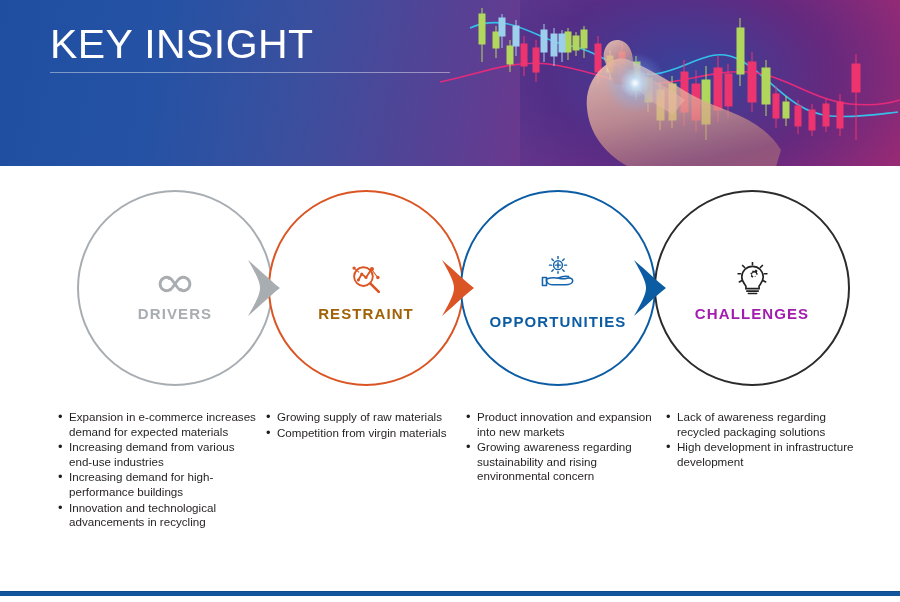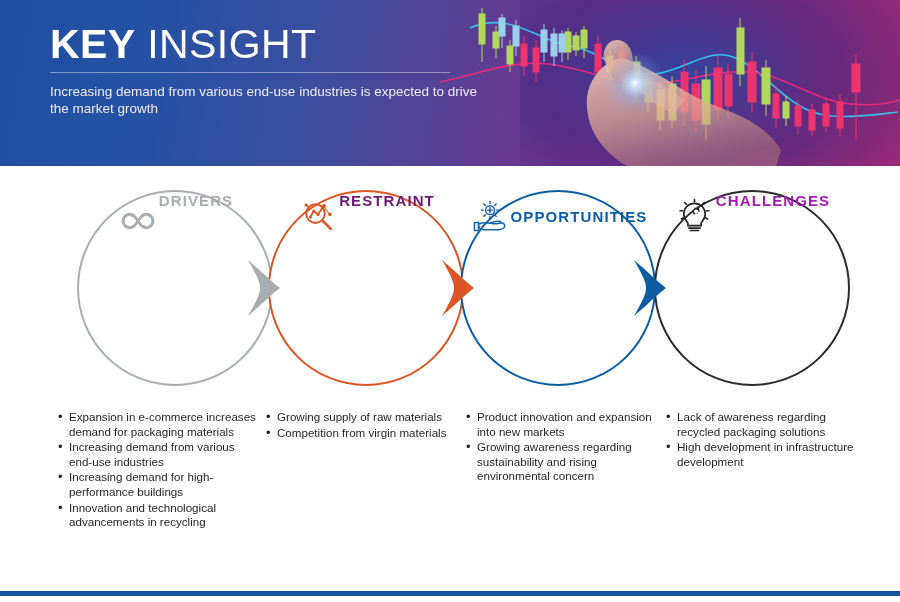--- a/index.html
+++ b/index.html
@@ -46,21 +46,21 @@
     padding: 22px 0 0 50px;
   }
   .title {
     color: #ffffff;
     font-size: 41px;
     line-height: 44px;
     letter-spacing: .4px;
     font-weight: 300;
     white-space: nowrap;
   }
-  .title .t-bold { font-weight: 700; }
+  .title .t-bold { font-weight: 400; }
   .title .t-light { font-weight: 400; }
   .title-rule {
     margin-top: 6px;
     width: 400px;
     height: 1px;
     background: rgba(255,255,255,.42);
   }
   .subtitle {
     margin-top: 10px;
     color: #f0eef6;
@@ -106,22 +106,22 @@
   }
 
   .circle {
     position: absolute;
     width: 196px; height: 196px;
     border-radius: 50%;
     border: 2px solid #999;
     background: #ffffff;
     box-sizing: border-box;
     display: flex;
-    flex-direction: row;
-    align-items: flex-start;
+    flex-direction: column;
+    align-items: center;
     justify-content: center;
   }
   .circle .c-icon {
     width: 42px; height: 42px;
     display: flex;
     align-items: flex-end;
     justify-content: center;
     margin-bottom: 8px;
   }
   .circle .c-label {
@@ -129,21 +129,21 @@
     font-weight: 700;
     letter-spacing: 1.1px;
   }
 
   #circle-0 { left: 77px;  top: 24px; border-color: #a8adb1; z-index: 2; }
   #circle-1 { left: 268px; top: 24px; border-color: #da5523; z-index: 4; }
   #circle-2 { left: 460px; top: 24px; border-color: #0c5ca4; z-index: 6; }
   #circle-3 { left: 654px; top: 24px; border-color: #2b2b2b; z-index: 8; }
 
   #circle-0 .c-label { color: #a8adb1; }
-  #circle-1 .c-label { color: #701a75; }
+  #circle-1 .c-label { color: #a16207; }
   #circle-2 .c-label { color: #0c5ca4; margin-top: 16px; }
   #circle-3 .c-label { color: #a21caf; }
 
   .chevron {
     position: absolute;
     top: 94px;
     width: 36px; height: 56px;
     z-index: 9;
   }
   #chevron-0 { left: 246px; }
@@ -304,21 +304,20 @@
     <path d="M96 46 C110 52,126 62,140 72 L128 86 C112 78,98 68,90 58 Z" fill="#eab8a6" opacity=".5"></path>
   </svg>
 
   <div class="spark"></div>
 
   <div class="header-inner">
     <div class="title">
       <span class="t-bold">KEY</span><span class="t-light"> INSIGHT</span>
     </div>
     <div class="title-rule"></div>
-    <div class="subtitle">Increasing demand from various end-use industries is expected to drive the market growth</div>
   </div>
 </div>
 
 <div class="diagram">
 
   <svg class="chevron" id="chevron-0" viewBox="0 0 36 56">
     <path d="M2 0 C16 12,26 22,34 28 C26 34,16 44,2 56 C10 42,14 34,14 28 C14 22,10 14,2 0 Z" fill="#a8adb1"></path>
   </svg>
   <svg class="chevron" id="chevron-1" viewBox="0 0 36 56">
     <path d="M2 0 C16 12,26 22,34 28 C26 34,16 44,2 56 C10 42,14 34,14 28 C14 22,10 14,2 0 Z" fill="#da5523"></path>
@@ -420,21 +419,21 @@
     </div>
     <div class="c-label">CHALLENGES</div>
   </div>
 </div>
 
 <div class="columns">
 
   <div class="col" id="col-0">
     <div class="bullet-row">
       <span class="bullet-dot">•</span>
-      <span class="bullet-text">Expansion in e-commerce increases demand for packaging materials</span>
+      <span class="bullet-text">Expansion in e-commerce increases demand for expected materials</span>
     </div>
     <div class="bullet-row">
       <span class="bullet-dot">•</span>
       <span class="bullet-text">Increasing demand from various end-use industries</span>
     </div>
     <div class="bullet-row">
       <span class="bullet-dot">•</span>
       <span class="bullet-text">Increasing demand for high-performance buildings</span>
     </div>
     <div class="bullet-row">

